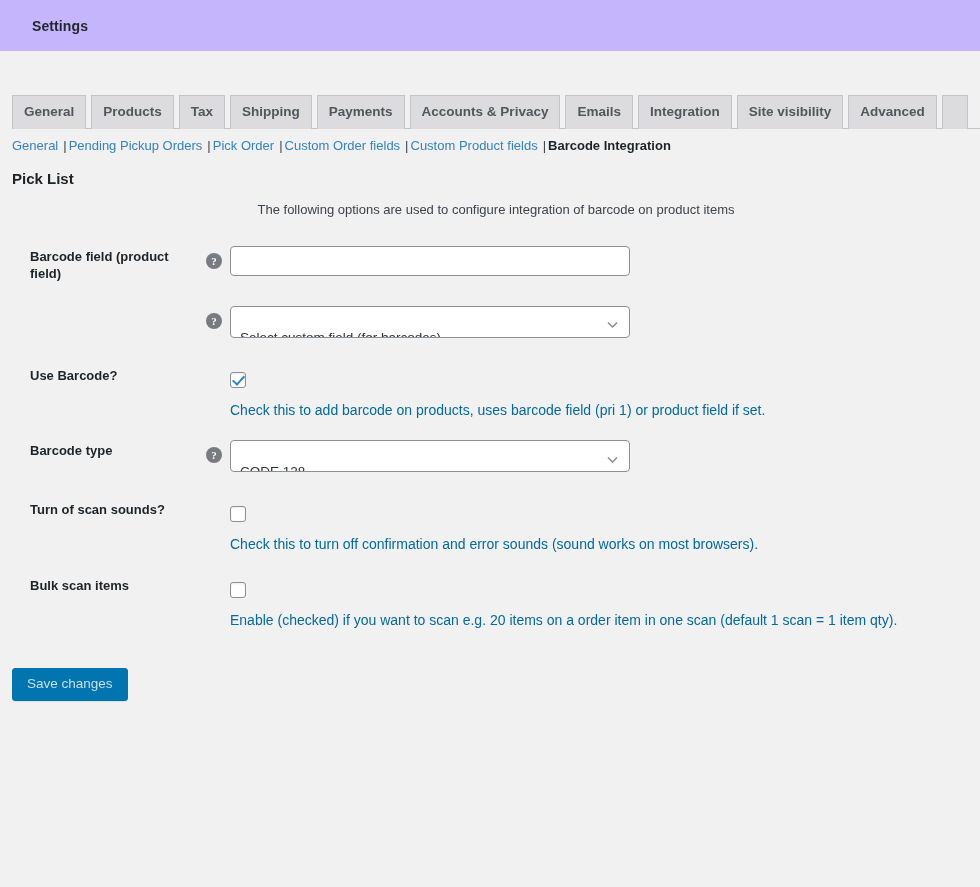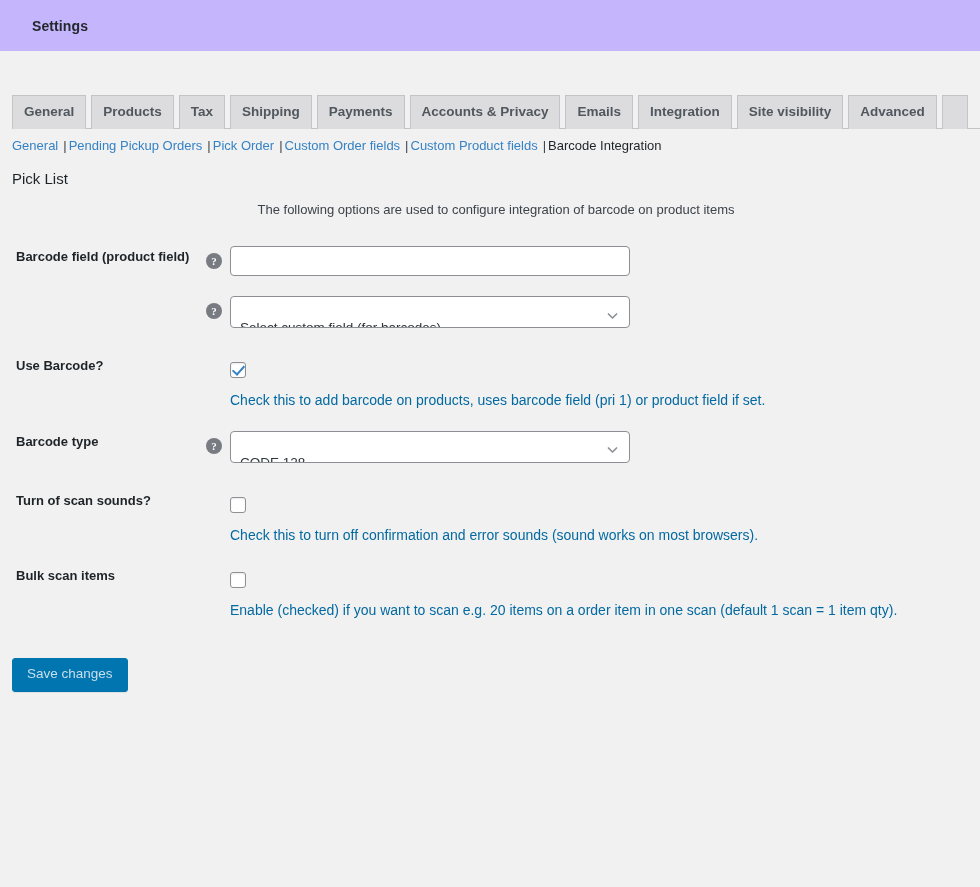--- a/index.html
+++ b/index.html
@@ -92,28 +92,28 @@
     color: #3582c4;
     text-decoration: none;
     cursor: pointer;
   }
   .subnav .sep {
     color: #3c434a;
     margin: 0 2px 0 5px;
   }
   .subnav .current {
     color: #1d2327;
-    font-weight: normal;
+    font-weight: bold;
   }
 
   
   .section-title {
     margin: 17px 0 0 12px;
     font-size: 15px;
-    font-weight: normal;
+    font-weight: bold;
     color: #1d2327;
   }
   .section-desc {
     margin: 15px 0 0 12px;
     font-size: 13px;
     color: #3c434a;
     text-align: center;
   }
 
   
@@ -122,21 +122,21 @@
     width: 100%;
     border-collapse: collapse;
   }
   .form-table tr { vertical-align: top; }
   .form-table th {
     width: 206px;
     text-align: left;
     font-size: 13px;
     font-weight: bold;
     color: #1d2327;
-    padding: 13px 10px 13px 16px;
+    padding: 13px 10px 13px 30px;
     box-sizing: border-box;
     line-height: 1.3;
   }
   .form-table td {
     padding: 10px 10px 10px 0;
     position: relative;
   }
   .field-line {
     display: flex;
     align-items: flex-start;

